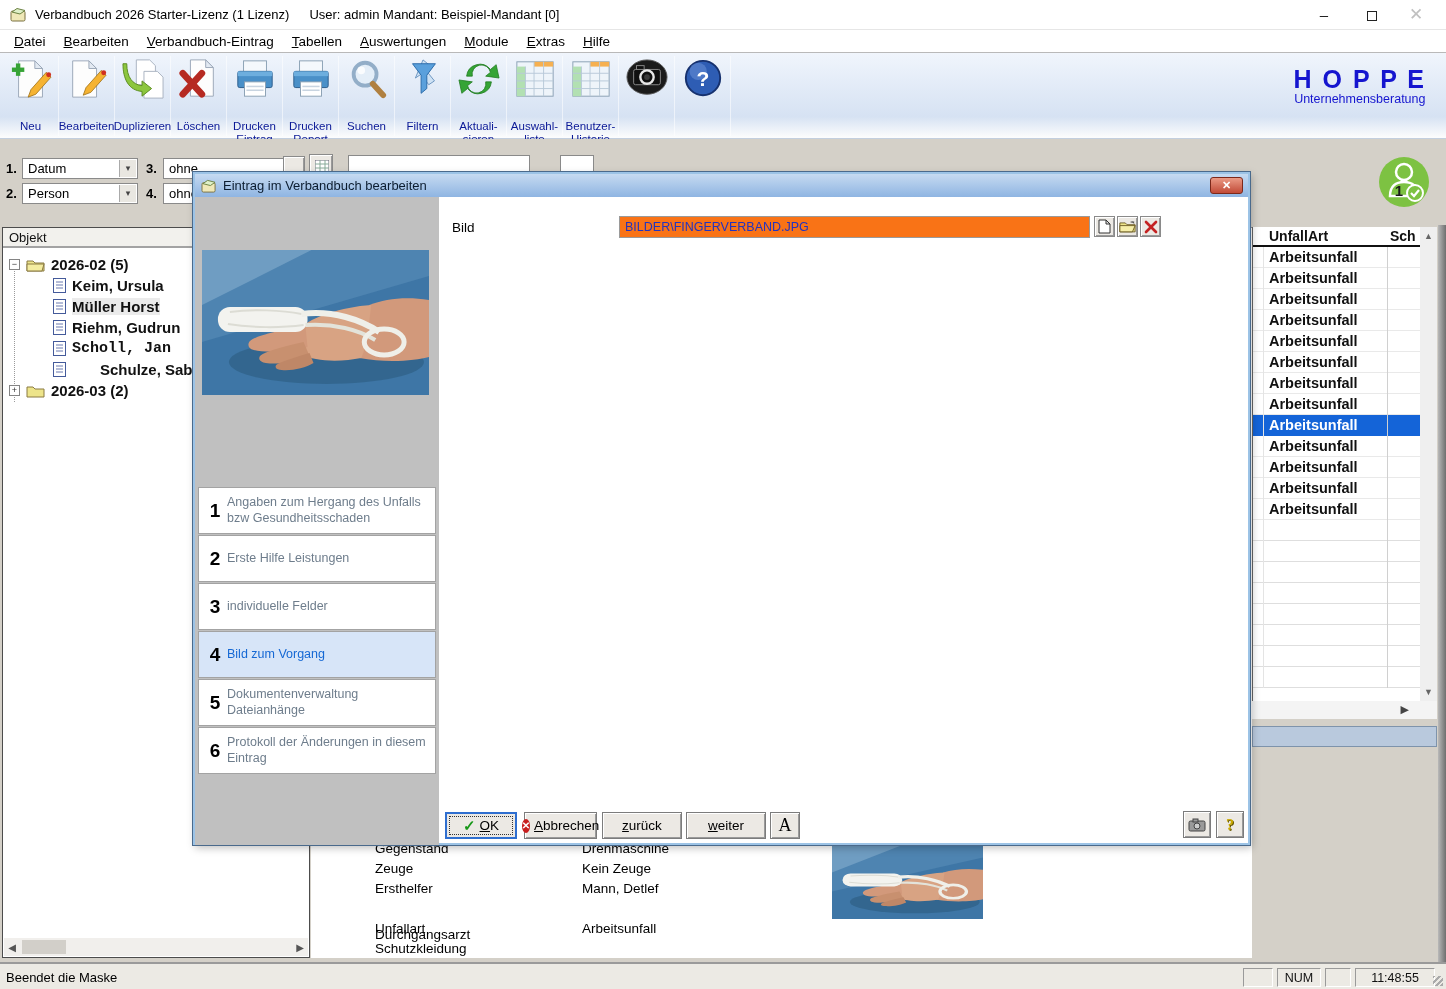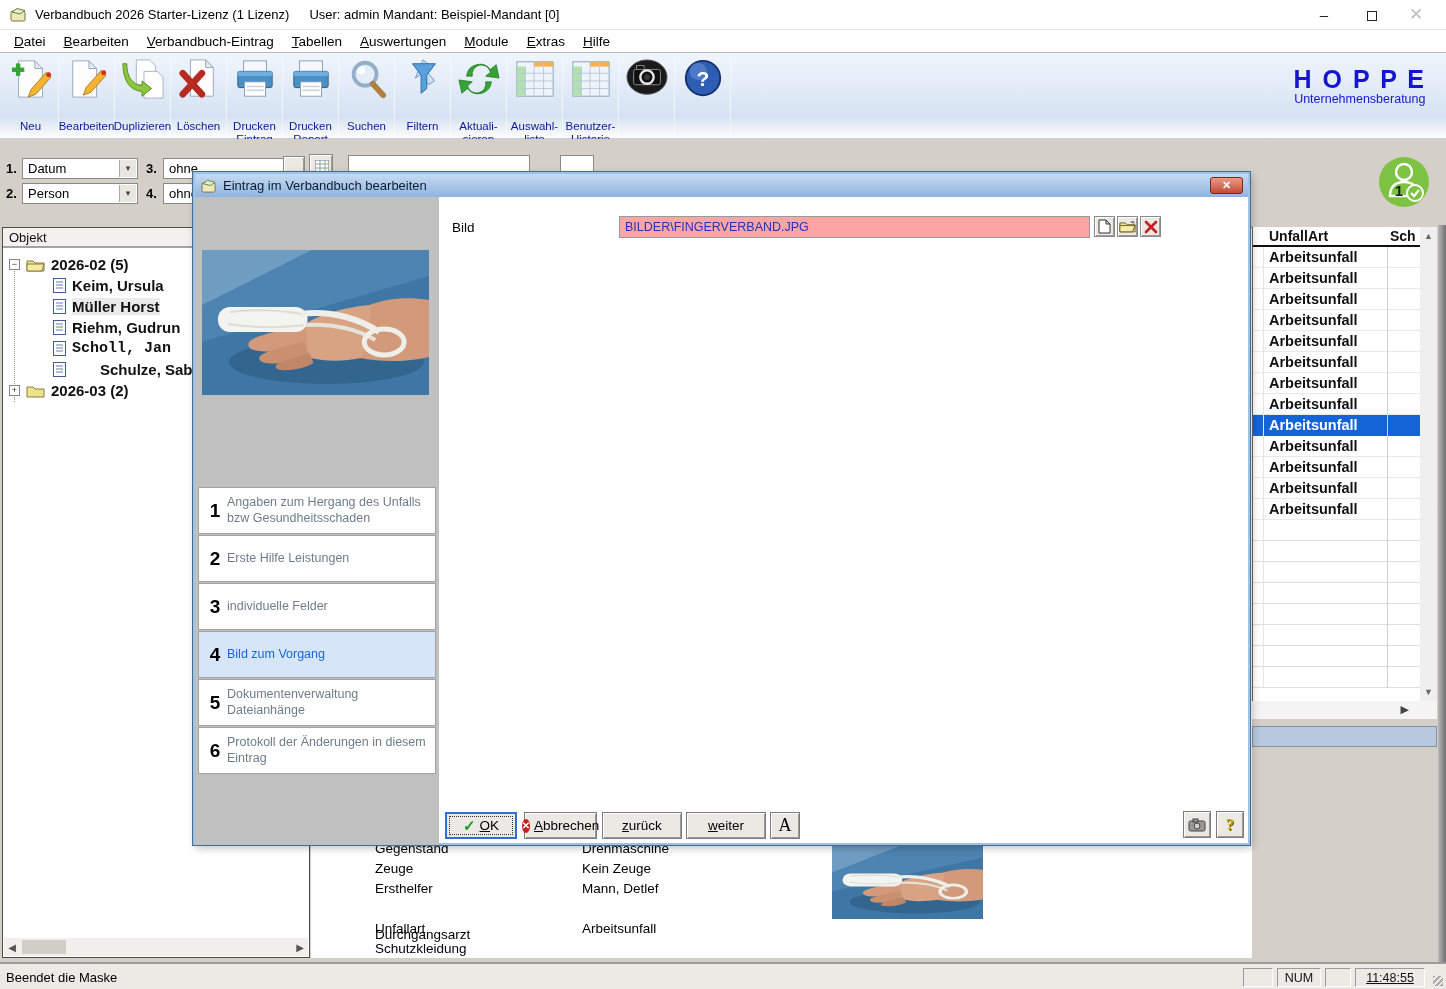--- a/index.html
+++ b/index.html
@@ -114,21 +114,21 @@
   .dlg-left { position:absolute; left:0; top:23px; width:244px; height:648px; background:#c0c0c0; }
   .photo { position:absolute; left:7px; top:53px; width:227px; height:145px; }
   .steps { position:absolute; left:3px; top:290px; width:238px; }
   .step { display:flex; align-items:center; background:#fff; border:1px solid #a3a3a3;
           margin-bottom:1px; height:47px; padding:2px 4px; }
   .step-num { width:24px; font-size:19px; font-weight:bold; color:#000; text-align:center; flex:none; }
   .step-label { font-size:12.5px; color:#6e7d8c; line-height:1.25; white-space:pre-line; }
   .step.selected { background:#d7e5f8; }
   .step.selected .step-label { color:#1568d4; }
   .bild-label { position:absolute; left:257px; top:46px; font-size:13.5px; color:#000; }
-  .bild-input { position:absolute; left:424px; top:42px; width:471px; height:22px; background:#fca5a5;
+  .bild-input { position:absolute; left:424px; top:42px; width:471px; height:22px; background:#f97316;
                 border:1px solid #9a9a9a; font-size:12.5px; color:#2233c0; padding:3px 0 0 5px;
                 white-space:nowrap; overflow:hidden; }
   .side-btn { position:absolute; top:42px; width:21px; height:21px; background:#ece9e4;
               border:1px solid #8a8a8a; box-shadow: inset 1px 1px 0 #fff, inset -1px -1px 0 #9a9a9a;
               display:flex; align-items:center; justify-content:center; }
   .btn3d { position:absolute; background:#ece9e4; border:1px solid #7c7c7c;
            box-shadow: inset 1px 1px 0 #fff, inset -1px -1px 0 #9a9a9a;
            font-size:13.5px; color:#000; display:flex; align-items:center; justify-content:center; gap:4px; }
   .btn-ok { left:250px; top:638px; width:72px; height:27px; border:2px solid #2f6fd0;
             box-shadow:none; outline:1px dotted #333; outline-offset:-5px; }
@@ -147,21 +147,21 @@
 
   
   .statusbar { position:absolute; left:0; top:962px; width:1446px; height:27px; background:#eceae4;
                border-top:2px solid #9a9a9a; }
   .sb-msg { position:absolute; left:6px; top:6px; font-size:13px; color:#000; }
   .sb-cell { position:absolute; top:4px; height:19px; border:1px solid;
              border-color:#9a9a9a #fff #fff #9a9a9a; font-size:12.5px; text-align:center; padding-top:2px; }
   .sb-c1 { left:1243px; width:30px; }
   .sb-num { left:1277px; width:44px; }
   .sb-c3 { left:1325px; width:26px; }
-  .sb-time { left:1355px; width:70px;text-decoration:underline; }
+  .sb-time { left:1355px; width:80px; }
   .sb-grip { position:absolute; right:3px; bottom:3px; width:10px; height:10px;
              background:repeating-linear-gradient(135deg,#aaa 0 2px,transparent 2px 4px); }
 </style>
 </head>
 <body>
 
 <svg width="0" height="0" style="position:absolute">
   <symbol id="photo-sym" viewBox="0 0 228 145" preserveAspectRatio="none">
     <rect width="228" height="145" fill="#3e76a6"></rect>
     <path d="M0 0 L228 0 228 26 0 92 Z" fill="#5e92bc" opacity="0.5"></path>

